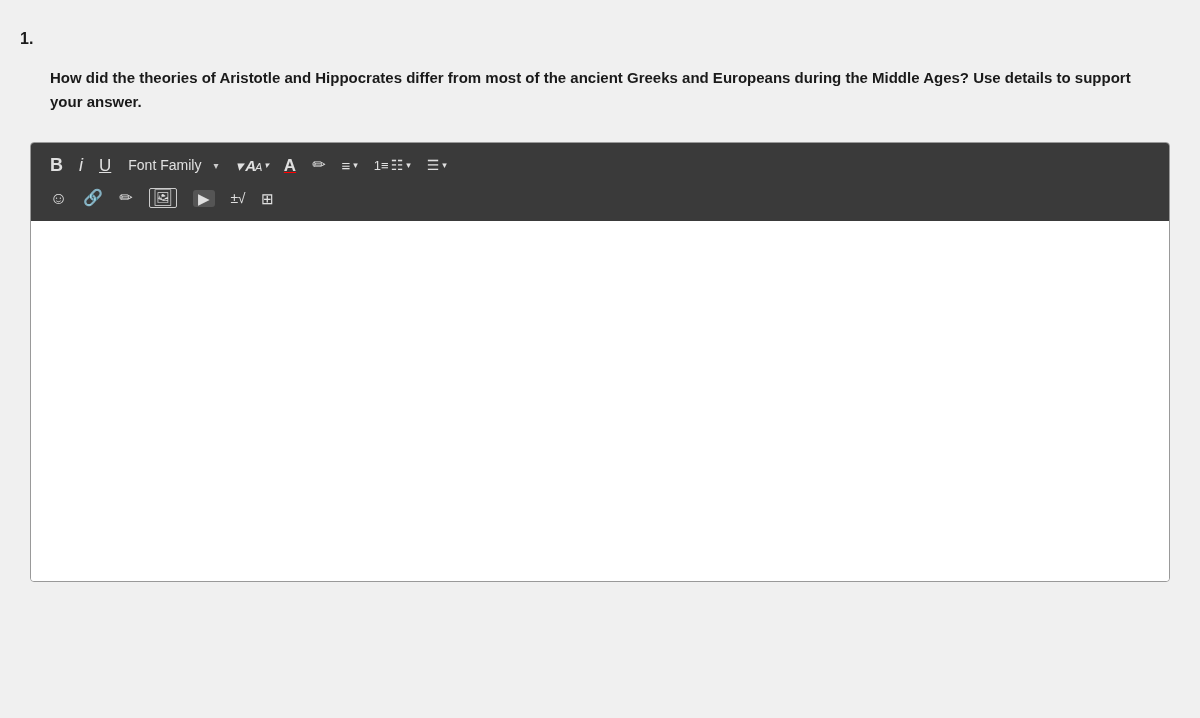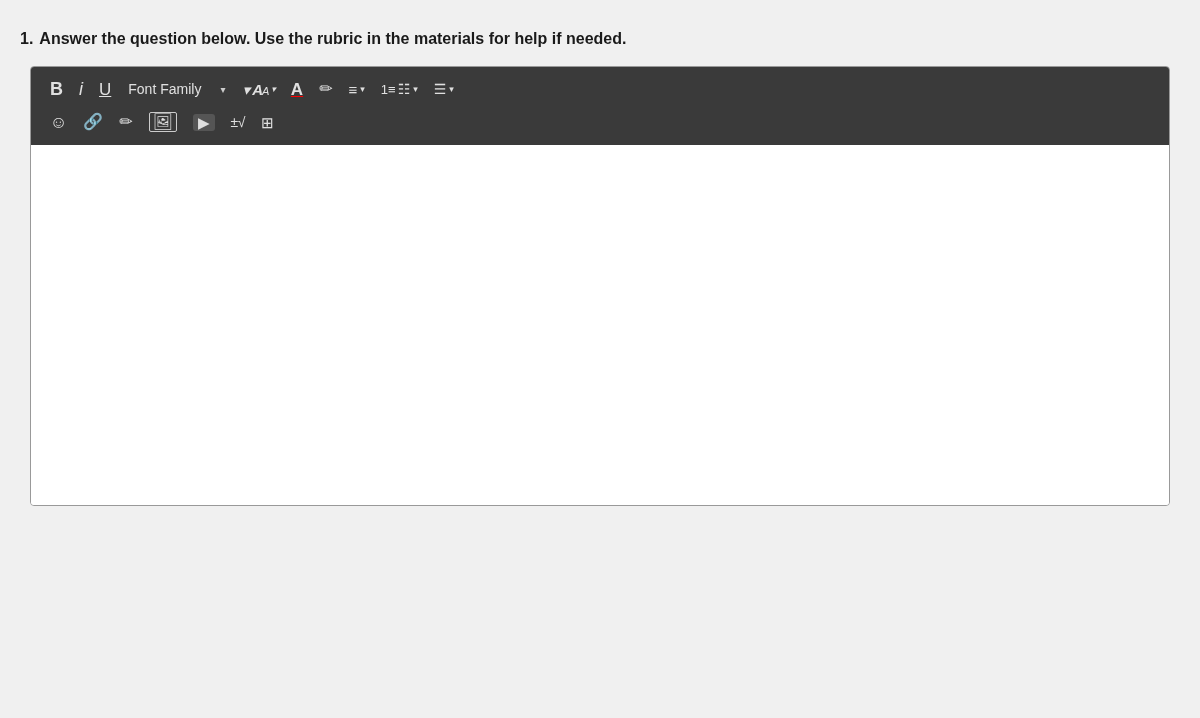--- a/index.html
+++ b/index.html
@@ -88,21 +88,21 @@
     .font-family-btn {
       background: none;
       border: none;
       color: #e0e0e0;
       cursor: pointer;
       padding: 3px 6px;
       font-size: 14px;
       border-radius: 3px;
       display: flex;
       align-items: center;
-      gap: 19px;
+      gap: 12px;
     }
 
     .dropdown-arrow {
       font-size: 10px;
       color: #ccc;
     }
 
     .toolbar-btn .small-arrow {
       font-size: 9px;
       margin-left: 1px;
@@ -141,23 +141,23 @@
       min-height: 360px;
       padding: 10px;
     }
   </style>
 </head>
 <body>
 
 <div>
   <div style="display:flex; align-items: flex-start; gap: 6px;">
     <span class="question-number">1.</span>
-    <span class="question-number">Answer the question below. Use the rubric in the materials for help if needed.</span>
   </div>
 
+  <div class="question-text">How did the theories of Aristotle and Hippocrates differ from most of the ancient Greeks and Europeans during the Middle Ages? Use details to support your answer.</div>
 
   <div class="editor-container">
     <div class="toolbar">
 
       <div class="toolbar-row">
         <button class="toolbar-btn bold">
           <span>B</span>
         </button>
 
         <button class="toolbar-btn italic">

